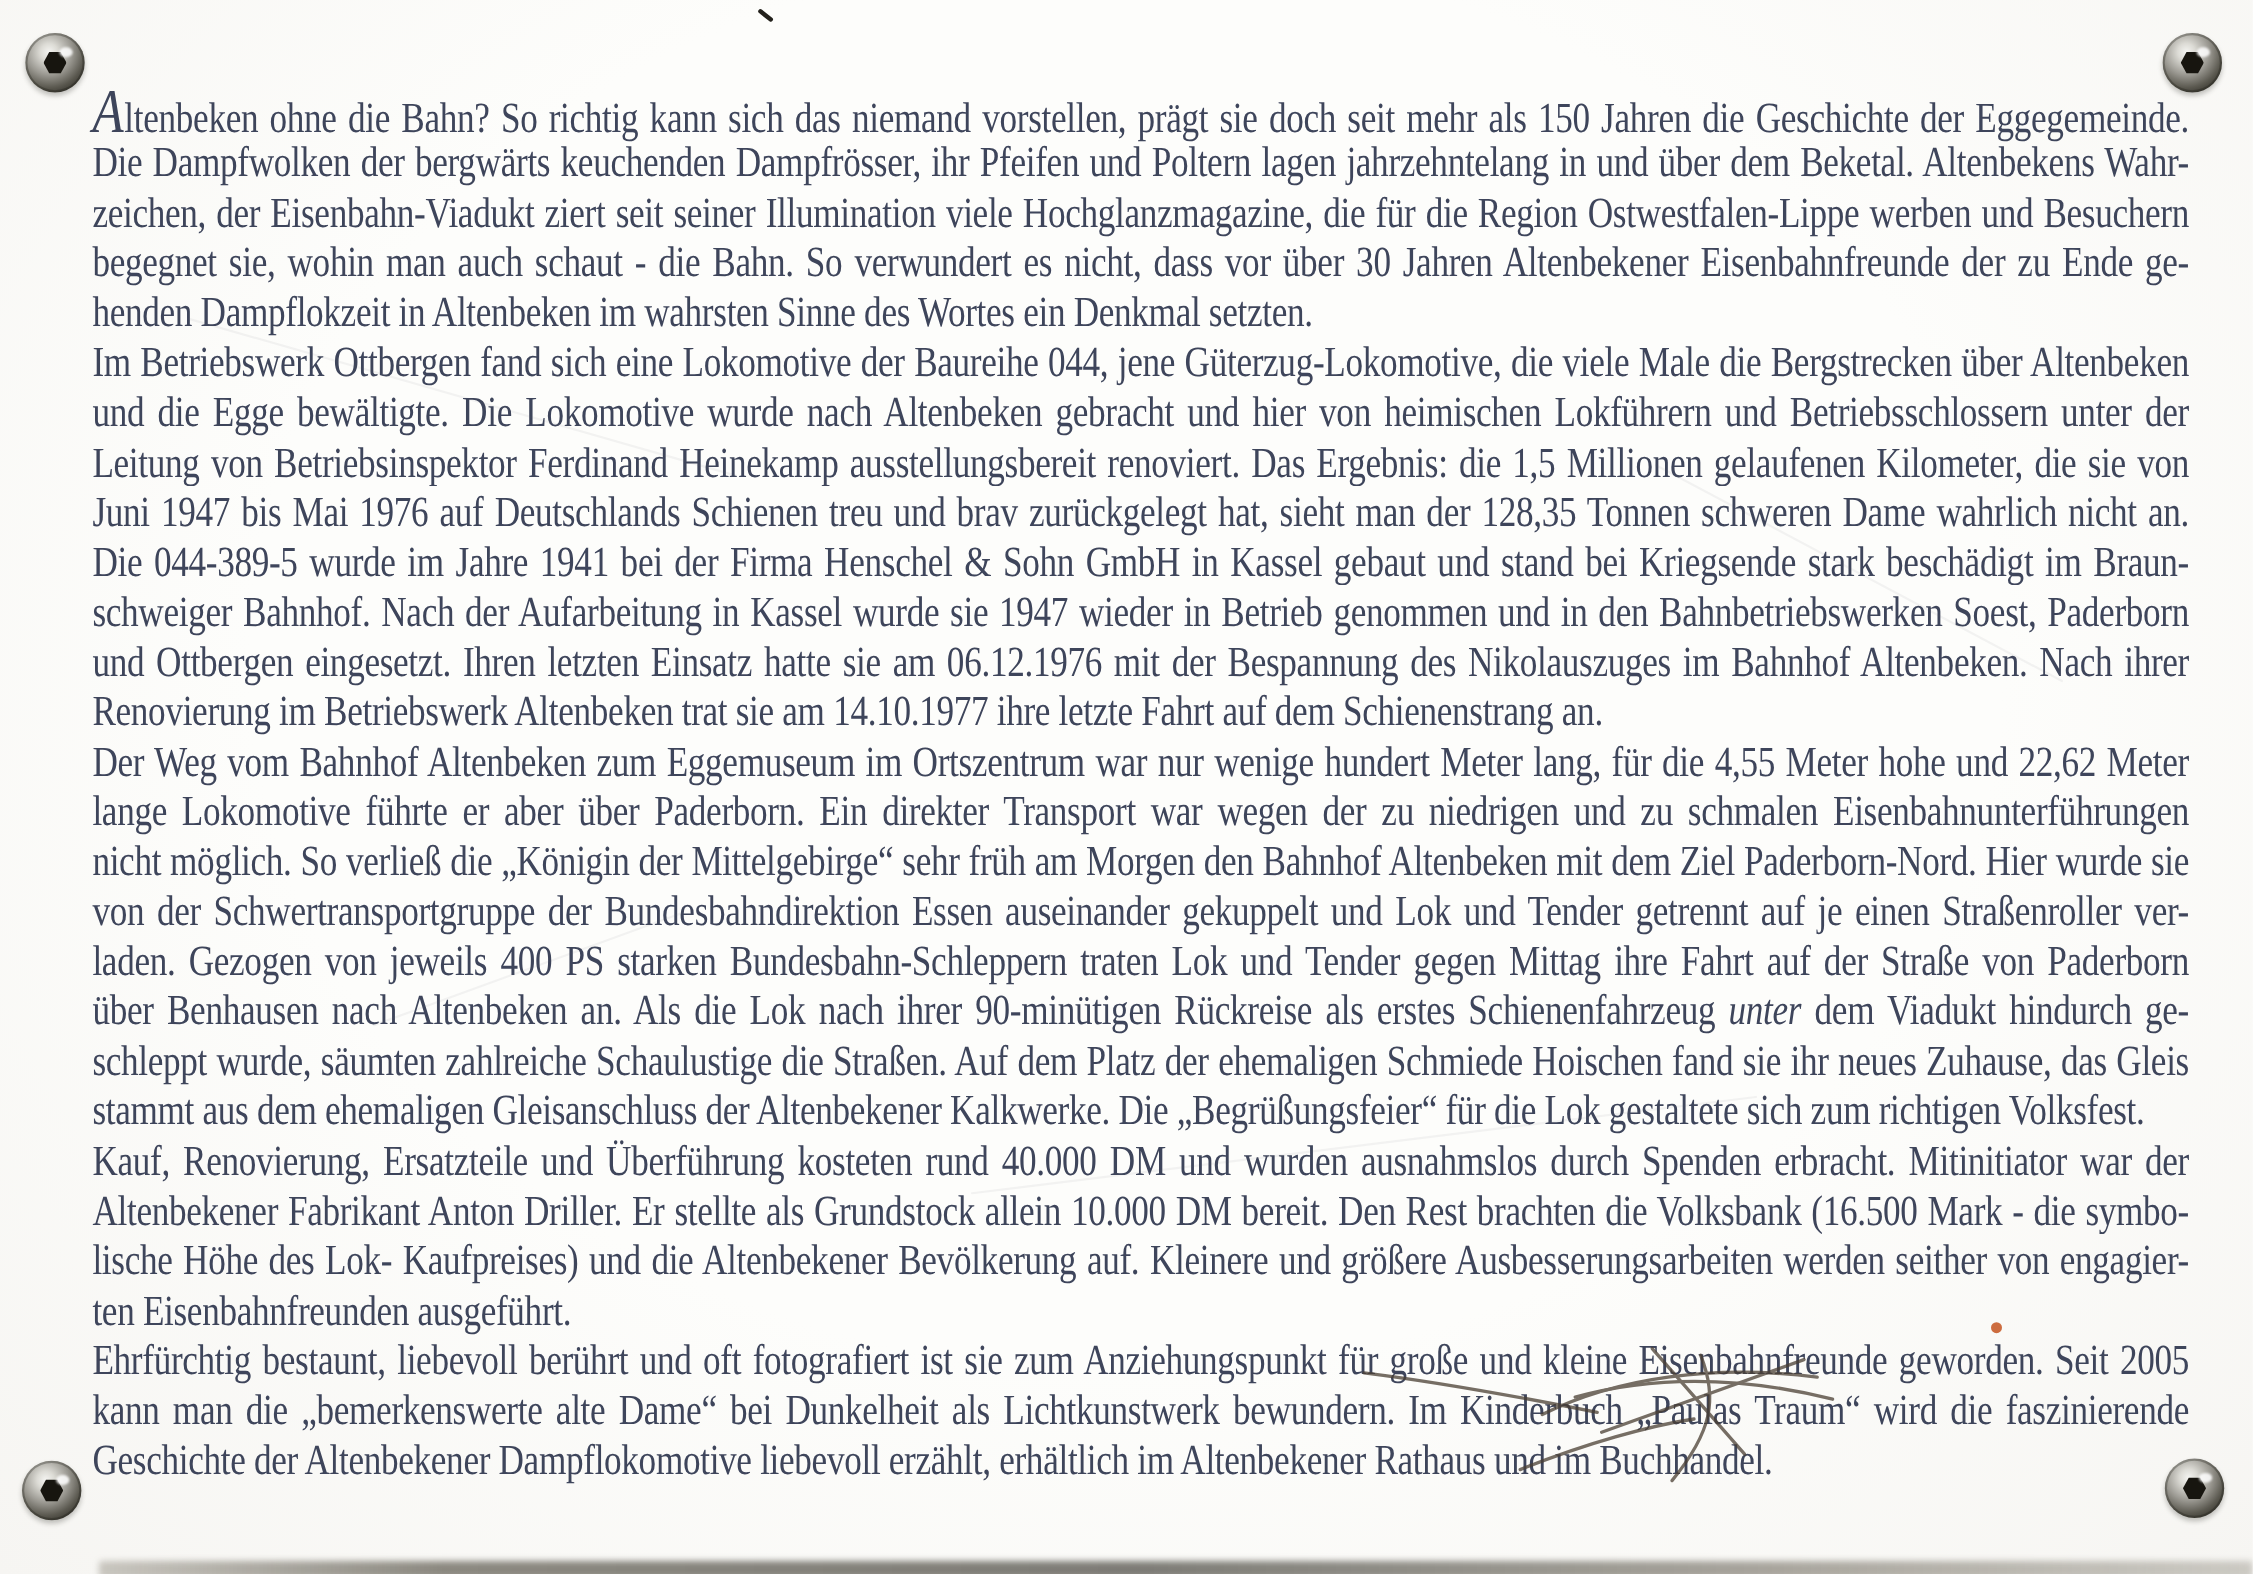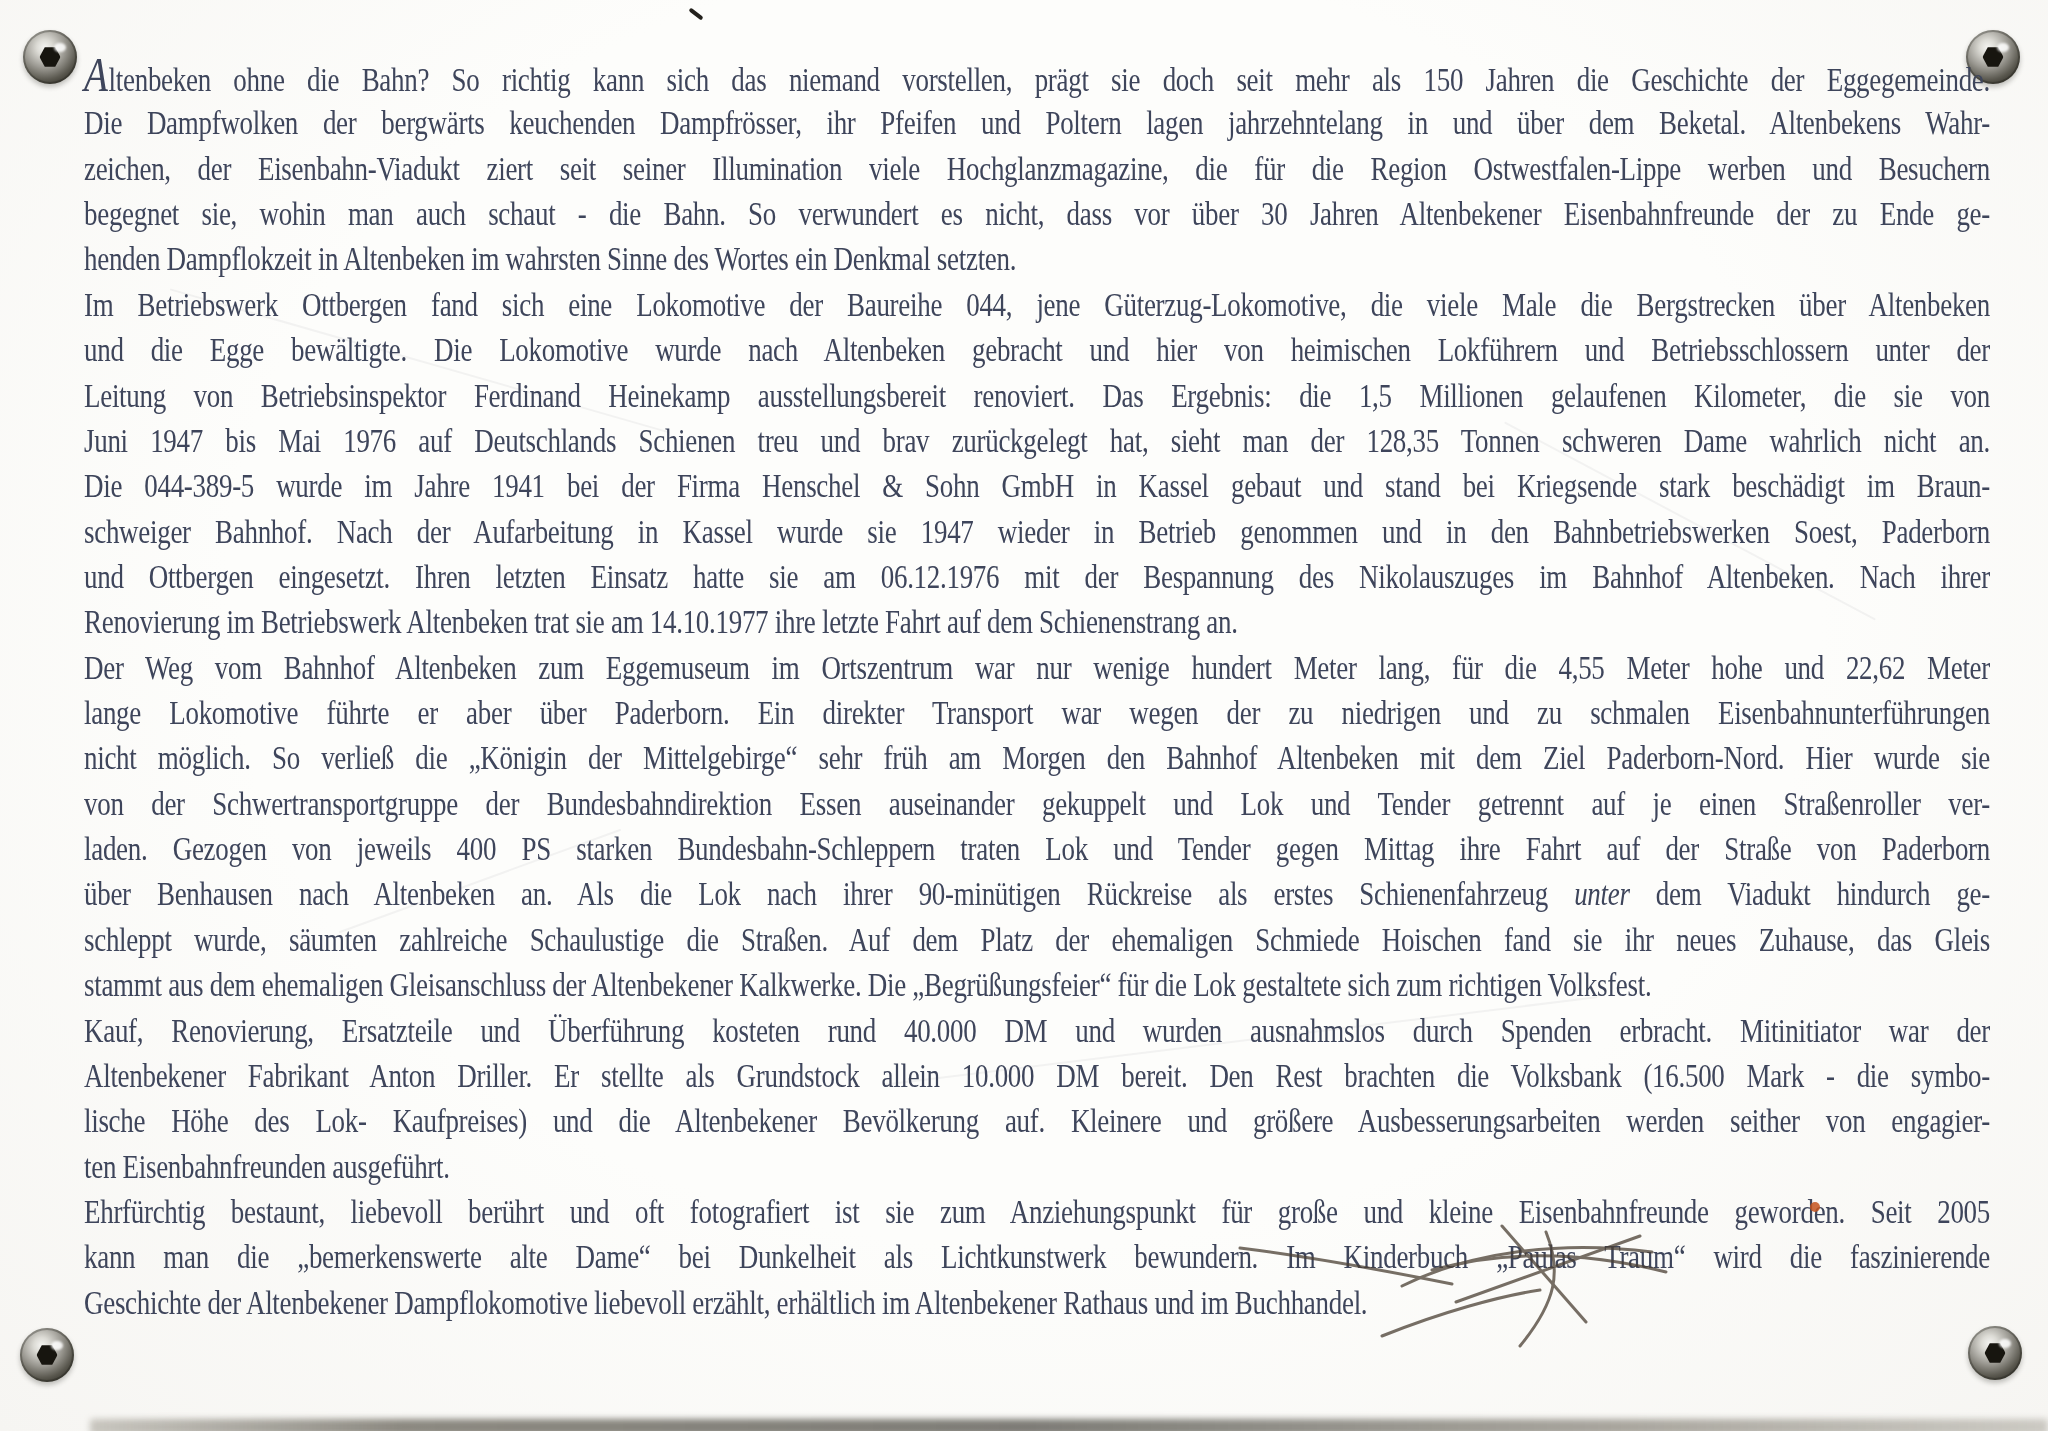--- a/index.html
+++ b/index.html
@@ -12,23 +12,23 @@
     position: relative;
     overflow: hidden;
     background: radial-gradient(ellipse at 50% 42%, #fdfdfb 55%, #f6f5f2 100%);
     font-family: "Liberation Serif", "DejaVu Serif", serif;
   }
 
   
   .text-block {
     position: absolute;
     left: 84px;
-    top: 56px;
+    top: 80px;
     width: 1906px;
-    font-size: 27px;
+    font-size: 32px;
     letter-spacing: -0.3px;
     color: #3e455b;
   }
   .line {
     height: 45.36px;
     line-height: 45.36px;
     text-align: justify;
     text-align-last: justify;
     transform: scaleY(1.22);
     transform-origin: 50% 50%;

